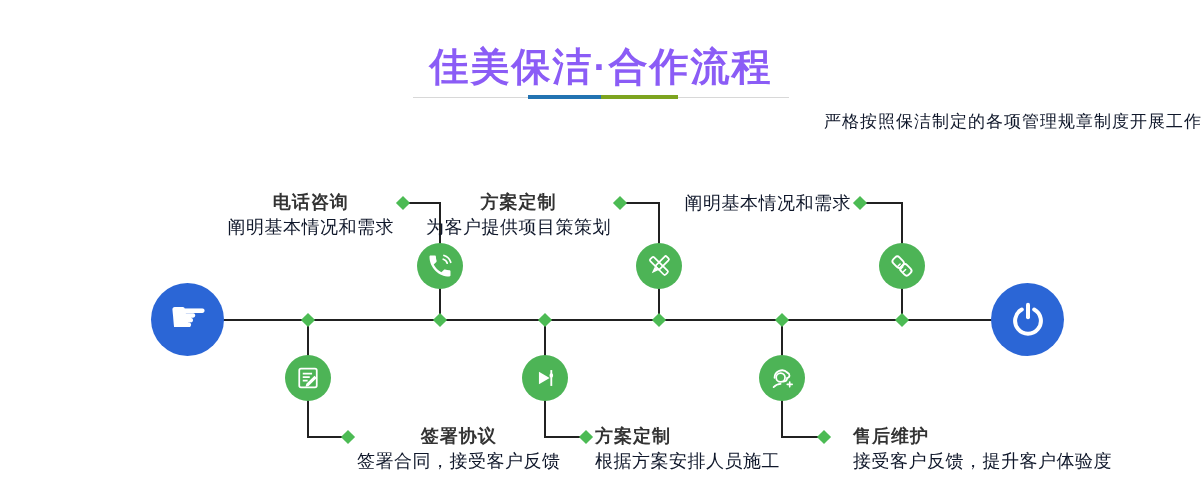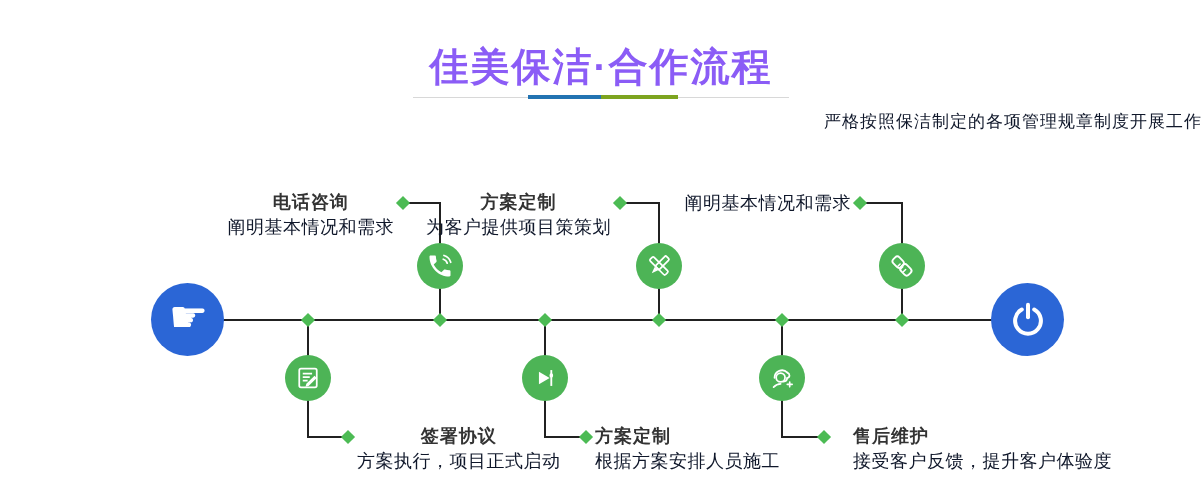--- a/index.html
+++ b/index.html
@@ -188,21 +188,21 @@
   <div class="step-label top" style="right:591px;top:190px;">
     <div class="step-title">方案定制</div>
     <div class="step-desc">为客户提供项目策策划</div>
   </div>
   <div class="step-label top" style="right:351px;top:190px;">
     <div class="step-desc">阐明基本情况和需求</div>
   </div>
 
   <div class="step-label bottom" style="left:357px;top:424px;text-align:center;">
     <div class="step-title">签署协议</div>
-    <div class="step-desc">方案执行，项目正式启动</div>
+    <div class="step-desc">签署合同，接受客户反馈</div>
   </div>
   <div class="step-label bottom" style="left:595px;top:424px;">
     <div class="step-title">方案定制</div>
     <div class="step-desc">根据方案安排人员施工</div>
   </div>
   <div class="step-label bottom" style="left:833px;top:424px;margin-left:20px;">
     <div class="step-title">售后维护</div>
     <div class="step-desc">接受客户反馈，提升客户体验度</div>
   </div>
 

